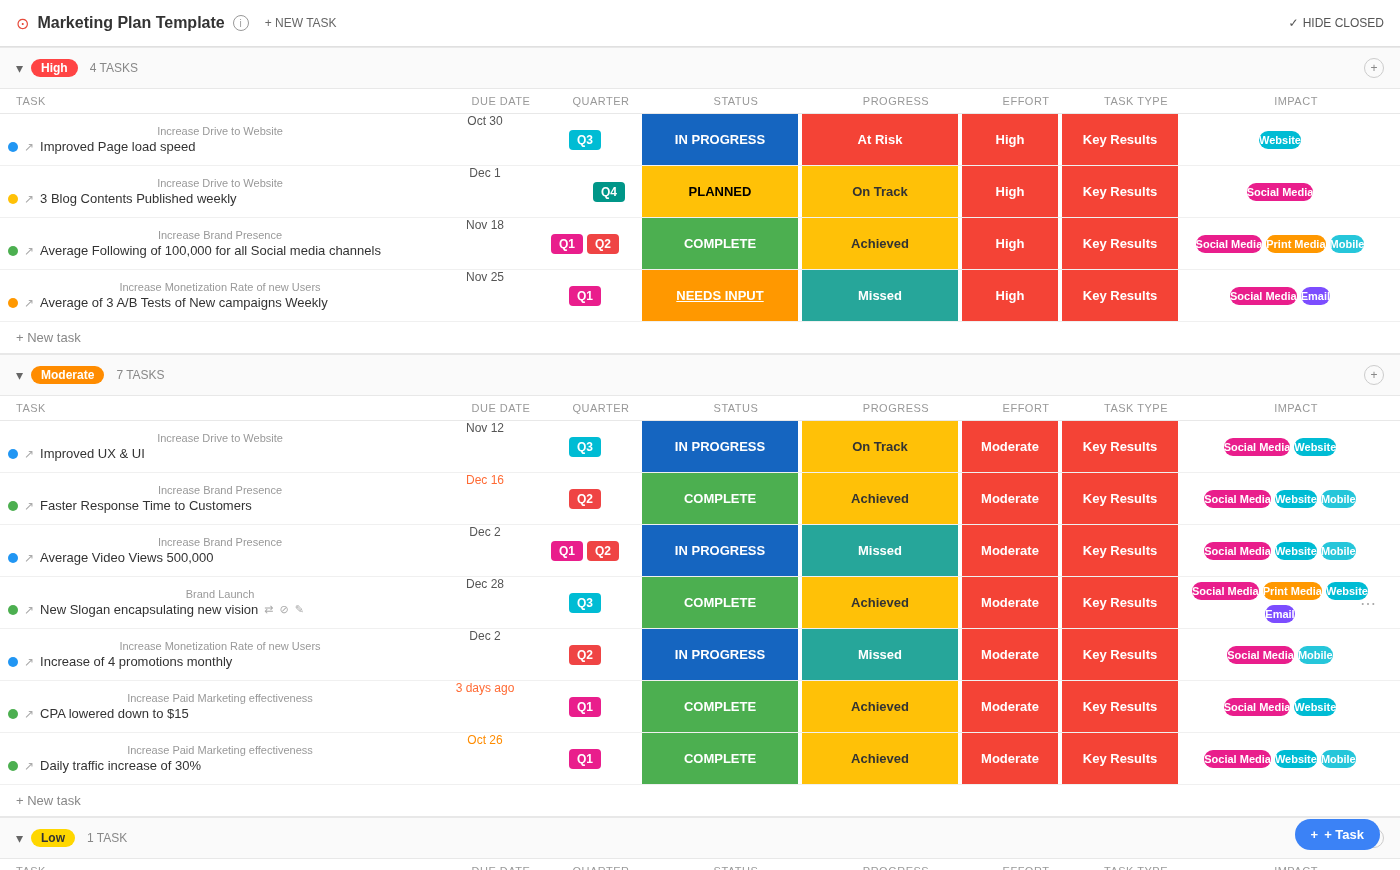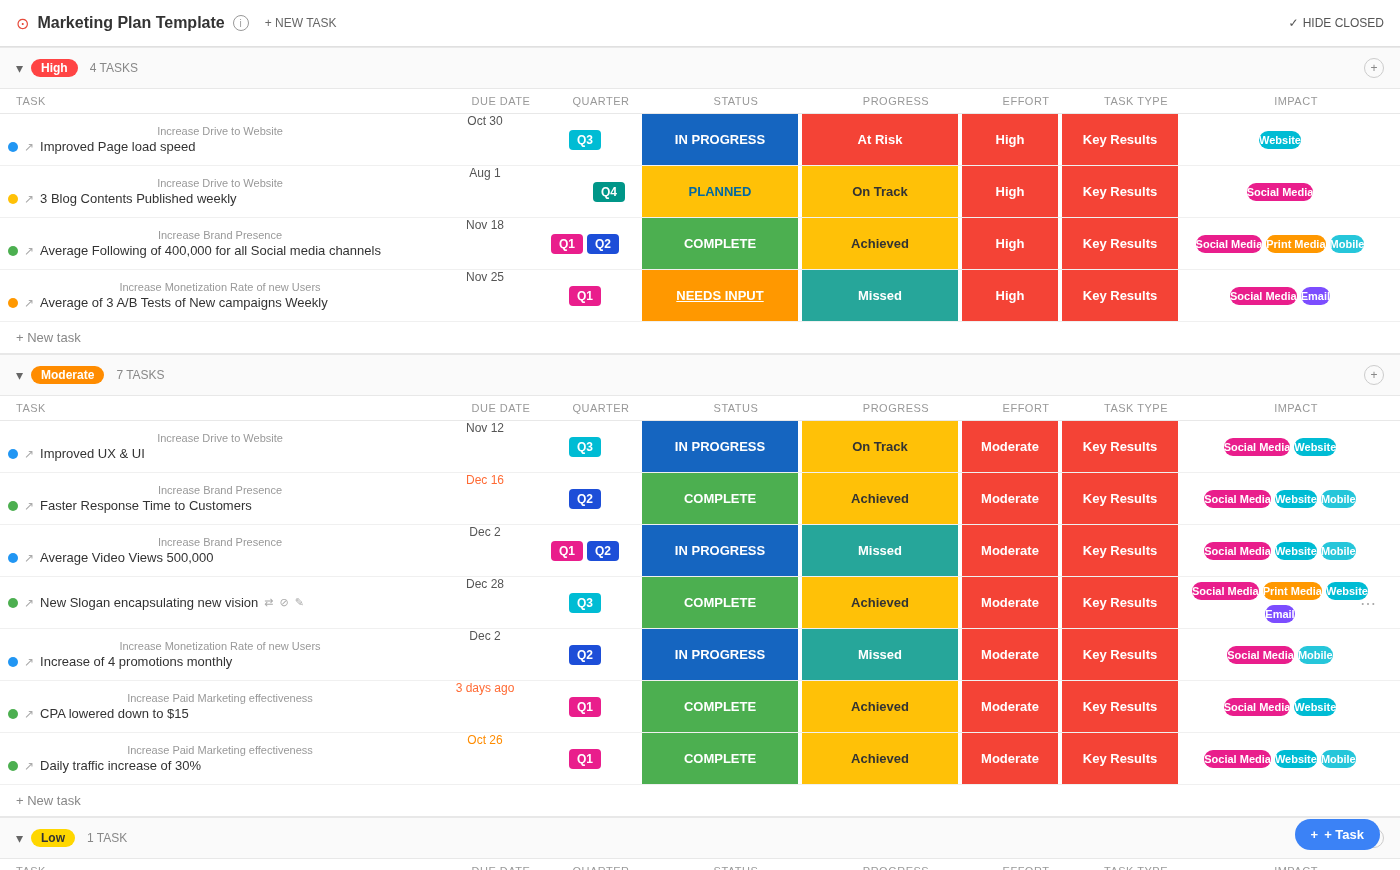--- a/index.html
+++ b/index.html
@@ -64,32 +64,32 @@
     
     .due-col { flex: 0 0 90px; text-align: center; font-size: 12px; color: #555; }
     .due-overdue { color: #ff6b35; }
     .due-soon { color: #ff8c00; }
     
     .quarter-col { flex: 0 0 110px; display: flex; gap: 4px; justify-content: center; }
     .quarter-badge {
       padding: 3px 8px; border-radius: 4px; font-size: 12px; font-weight: 600; color: white;
     }
     .q1 { background: #e91e8c; }
-    .q2 { background: #1d4ed8; }
+    .q2 { background: #ef4444; }
     .q3 { background: #00bcd4; }
     .q4 { background: #009688; margin-left: 48px; }
 
     .status-col { flex: 0 0 160px; }
     .status-badge {
       display: flex; align-items: center; justify-content: center;
       height: 100%; min-height: 44px; font-size: 13px; font-weight: 700; color: white;
       margin: 0 2px;
     }
     .status-inprogress { background: #1565C0; }
-    .status-planned { background: #FFC107; color: #0369a1; }
+    .status-planned { background: #FFC107; color: #000000; }
     .status-complete { background: #4CAF50; }
     .status-needsinput { background: #FF9800; }
 
     .progress-col { flex: 0 0 160px; }
     .progress-badge {
       display: flex; align-items: center; justify-content: center;
       height: 100%; min-height: 44px; font-size: 13px; font-weight: 600; color: white;
       margin: 0 2px;
     }
     .prog-atrisk { background: #f44336; }
@@ -206,21 +206,21 @@
       <div class="data-row">
       <div class="task-col" style="flex:0 0 440px; display:flex; flex-direction:column; justify-content:center; padding:6px 8px;">
         <div class="task-subtitle">Increase Drive to Website</div>
         <div class="task-name">
           <span class="task-dot dot-yellow"></span>
           <span class="task-icon">↗</span>
           <span class="task-name-text">3 Blog Contents Published weekly</span>
 
         </div>
       </div>
-      <div class="due-col " style="flex:0 0 90px; text-align:center;">Aug 1</div>
+      <div class="due-col " style="flex:0 0 90px; text-align:center;">Dec 1</div>
       <div class="quarter-col" style="flex:0 0 110px; display:flex; gap:4px; justify-content:center; align-items:center;">
           <span class="quarter-badge q4">Q4</span>
         </div>
       <div class="status-col" style="flex:0 0 160px; display:flex; align-items:stretch;">
         <div class="status-badge status-planned" style="flex:1;">PLANNED</div>
       </div>
       <div class="progress-col" style="flex:0 0 160px; display:flex; align-items:stretch;">
         <div class="progress-badge prog-ontrack" style="flex: 1 1 0%; color: rgb(51, 51, 51);">On Track</div>
       </div>
       <div class="effort-col" style="flex:0 0 100px; display:flex; align-items:stretch;">
@@ -233,21 +233,21 @@
         <span class="impact-tag tag-social">Social Media</span>
 
       </div>
     </div>
       <div class="data-row">
       <div class="task-col" style="flex:0 0 440px; display:flex; flex-direction:column; justify-content:center; padding:6px 8px;">
         <div class="task-subtitle">Increase Brand Presence</div>
         <div class="task-name">
           <span class="task-dot dot-green"></span>
           <span class="task-icon">↗</span>
-          <span class="task-name-text">Average Following of 400,000 for all Social media channels</span>
+          <span class="task-name-text">Average Following of 100,000 for all Social media channels</span>
 
         </div>
       </div>
       <div class="due-col " style="flex:0 0 90px; text-align:center;">Nov 18</div>
       <div class="quarter-col" style="flex:0 0 110px; display:flex; gap:4px; justify-content:center; align-items:center;">
           <span class="quarter-badge q1">Q1</span>
           <span class="quarter-badge q2">Q2</span>
         </div>
       <div class="status-col" style="flex:0 0 160px; display:flex; align-items:stretch;">
         <div class="status-badge status-complete" style="flex:1;">COMPLETE</div>
@@ -413,20 +413,21 @@
       </div>
       <div class="impact-col" style="flex:0 0 200px; display:flex; flex-wrap:wrap; gap:4px; padding:4px 8px; align-items:center; justify-content:center; position:relative;">
         <span class="impact-tag tag-social">Social Media</span>
           <span class="impact-tag tag-website">Website</span>
           <span class="impact-tag tag-mobile">Mobile</span>
 
       </div>
     </div>
       <div class="data-row task-row-highlighted">
       <div class="task-col" style="flex:0 0 440px; display:flex; flex-direction:column; justify-content:center; padding:6px 8px;">
+        <div class="task-subtitle">Brand Launch</div>
         <div class="task-name">
           <span class="task-dot dot-green"></span>
           <span class="task-icon">↗</span>
           <span class="task-name-text">New Slogan encapsulating new vision</span>
 
             <span style="color:#aaa;font-size:11px;">⇄</span>
             <span style="color:#aaa;font-size:11px;">⊘</span>
             <span style="color:#aaa;font-size:11px;">✎</span>
 
         </div>

